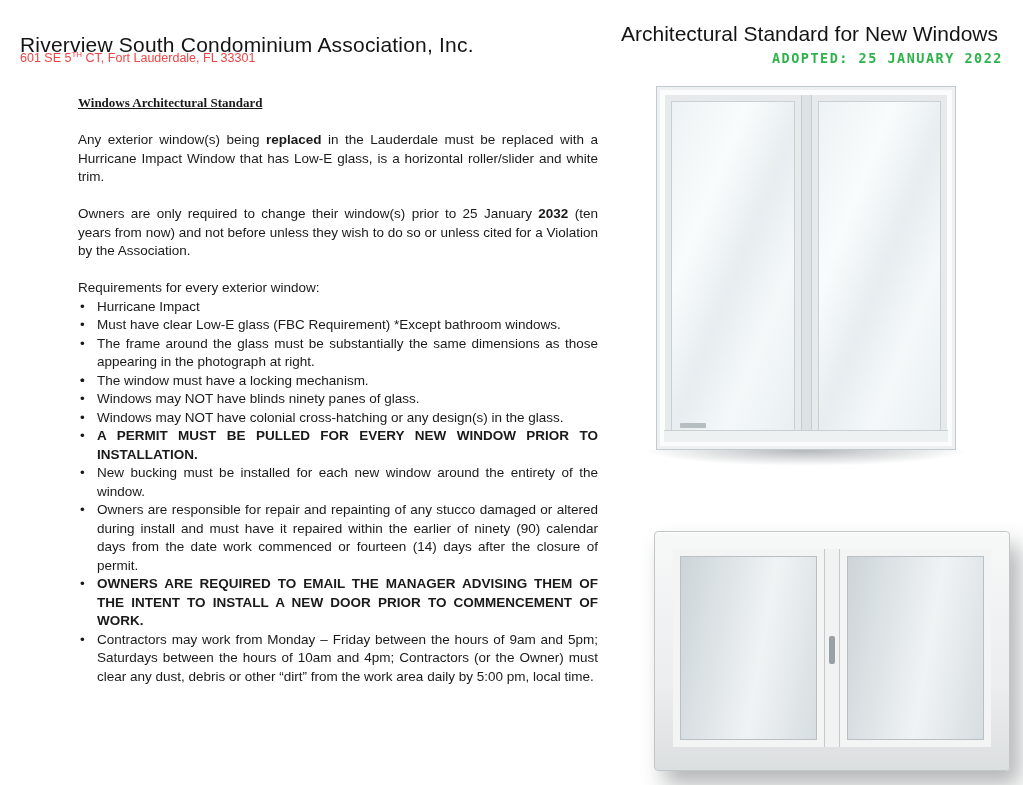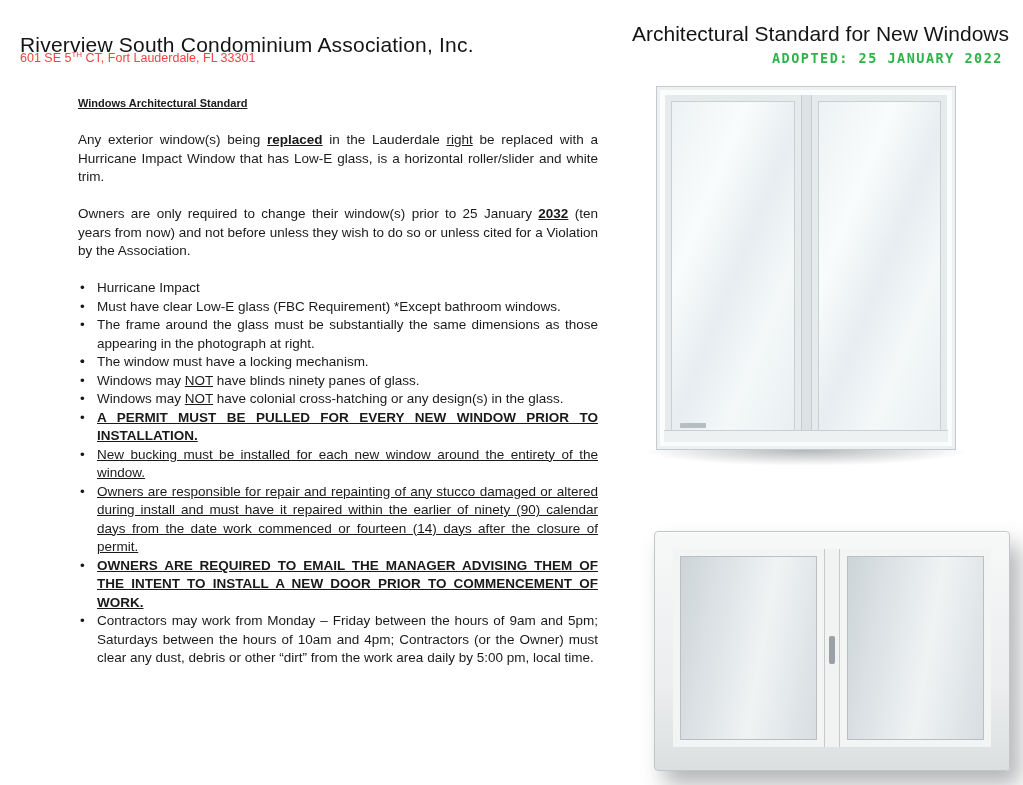--- a/index.html
+++ b/index.html
@@ -2,51 +2,51 @@
 <html><head>
 <meta charset="utf-8">
 <style>
   html,body{margin:0;padding:0;}
   body{
     width:1023px;height:785px;position:relative;overflow:hidden;
     background:#ffffff;color:#1a1a1a;
     font-family:"Liberation Sans","DejaVu Sans",sans-serif;
   }
   .b{font-weight:bold;}
-  .u{text-decoration:underline;}
+  .u{}
 
   
   .org-name{
     position:absolute;left:20px;top:33px;
     font-size:21px;letter-spacing:.2px;color:#141414;
   }
   .address{
     position:absolute;left:20px;top:50px;
     font-size:12.5px;color:#ef4444;
   }
   .address sup{font-size:8px;vertical-align:super;}
   .doc-title{
-    position:absolute;right:14px;top:22px;
+    position:absolute;right:25px;top:22px;
     font-size:21px;color:#141414;text-align:right;
   }
   .adopted{
     position:absolute;right:20px;top:50px;
     font-family:"DejaVu Sans Mono","Liberation Mono",monospace;
     font-weight:bold;font-size:13.5px;letter-spacing:1.5px;
     text-align:center;
   }
 
   
   .text-col{
     position:absolute;left:78px;top:94px;width:520px;
     font-size:13.5px;line-height:18.5px;text-align:justify;
   }
   .section-heading{
     font-weight:bold;text-decoration:underline;
-    margin:0 0 18.5px 0;font-size:11px;
+    margin:0 0 18.5px 0;font-size:13px;font-family:Liberation Serif, serif;
   }
   .para{margin:0 0 18.5px 0;}
   .req-intro{margin:0 0 0 0;}
   ul.req-list{
     list-style:none;margin:0;padding:0;
   }
   ul.req-list li{
     position:relative;padding-left:19px;margin:0;
   }
   ul.req-list li .marker{
@@ -108,24 +108,25 @@
   <span>601 SE 5</span><sup>TH</sup><span> CT, Fort Lauderdale, FL 33301</span>
 </div>
 
 <div class="doc-title">Architectural Standard for New Windows</div>
 
 <div class="adopted" style="color:#2eb24a;">ADOPTED: 25 JANUARY 2022</div>
 
 <div class="text-col">
   <p class="section-heading">Windows Architectural Standard</p>
 
-  <p class="para"><span>Any exterior window(s) being </span><span class="b u">replaced</span><span> in the Lauderdale </span><span class="u">right</span><span> be replaced with a Hurricane Impact Window that has Low-E glass, is a horizontal roller/slider and white trim.</span></p>
+  <p class="para"><span>Any exterior window(s) being </span><span class="b u">replaced</span><span> in the Lauderdale </span><span class="u">must</span><span> be replaced with a Hurricane Impact Window that has Low-E glass, is a horizontal roller/slider and white trim.</span></p>
 
   <p class="para"><span>Owners are only required to change their window(s) prior to 25 January </span><span class="b u">2032</span><span> (ten years from now) and not before unless they wish to do so or unless cited for a Violation by the Association.</span></p>
 
+  <p class="para req-intro" style="margin-bottom:0;">Requirements for every exterior window:</p>
 
   <ul class="req-list">
       <li><span class="marker">•</span><span class="content"><span>Hurricane Impact</span></span></li>
       <li><span class="marker">•</span><span class="content"><span>Must have clear Low-E glass (FBC Requirement) *Except bathroom windows.</span></span></li>
       <li><span class="marker">•</span><span class="content"><span>The frame around the glass must be substantially the same dimensions as those appearing in the photograph at right.</span></span></li>
       <li><span class="marker">•</span></li>
       <li><span class="marker">•</span><span class="content"><span>The window must have a locking mechanism.</span></span></li>
       <li><span class="marker">•</span><span class="content"><span>Windows may </span><span class="u">NOT</span><span> have blinds ninety panes of glass.</span></span></li>
       <li><span class="marker">•</span><span class="content"><span>Windows may </span><span class="u">NOT</span><span> have colonial cross-hatching or any design(s) in the glass.</span></span></li>
       <li><span class="marker">•</span><span class="content"><span class="b u">A PERMIT MUST BE PULLED FOR EVERY NEW WINDOW PRIOR TO INSTALLATION.</span></span></li>

